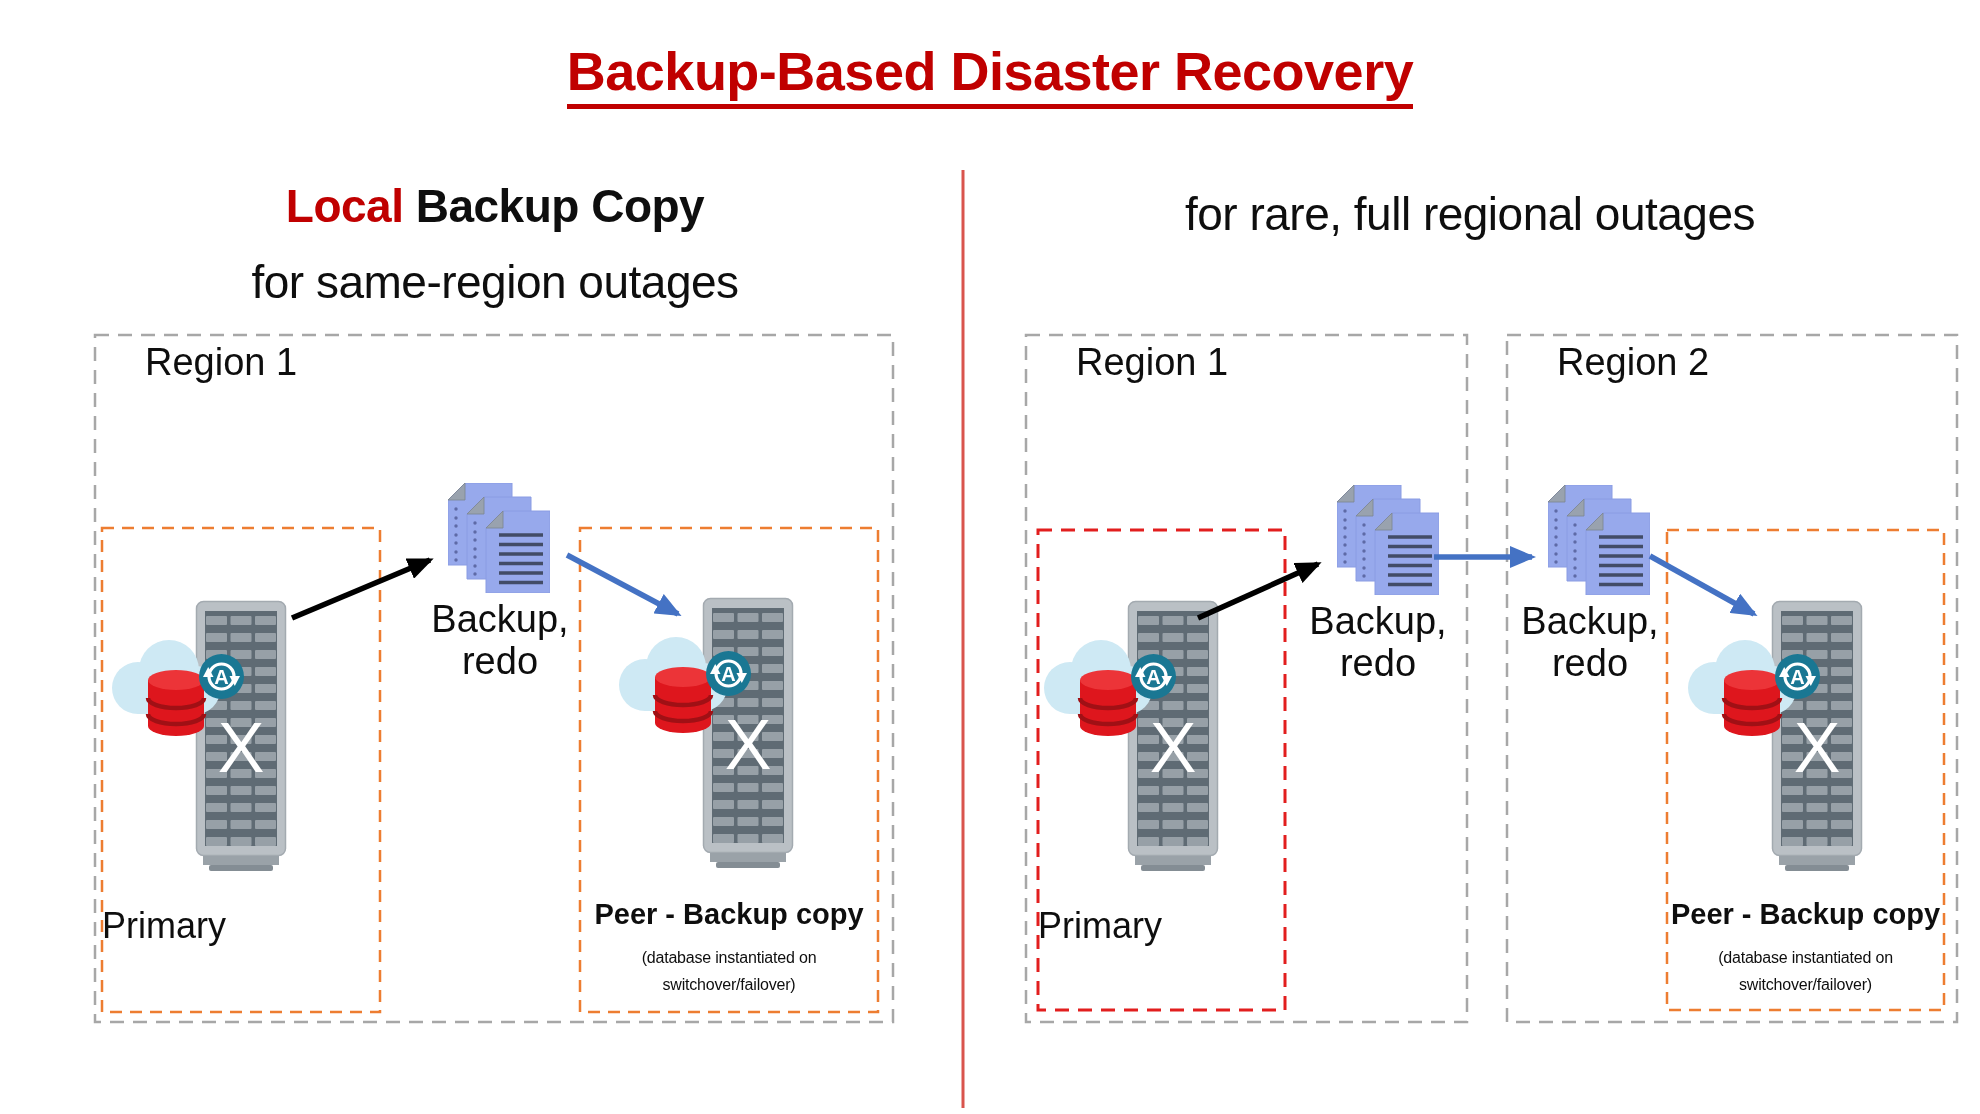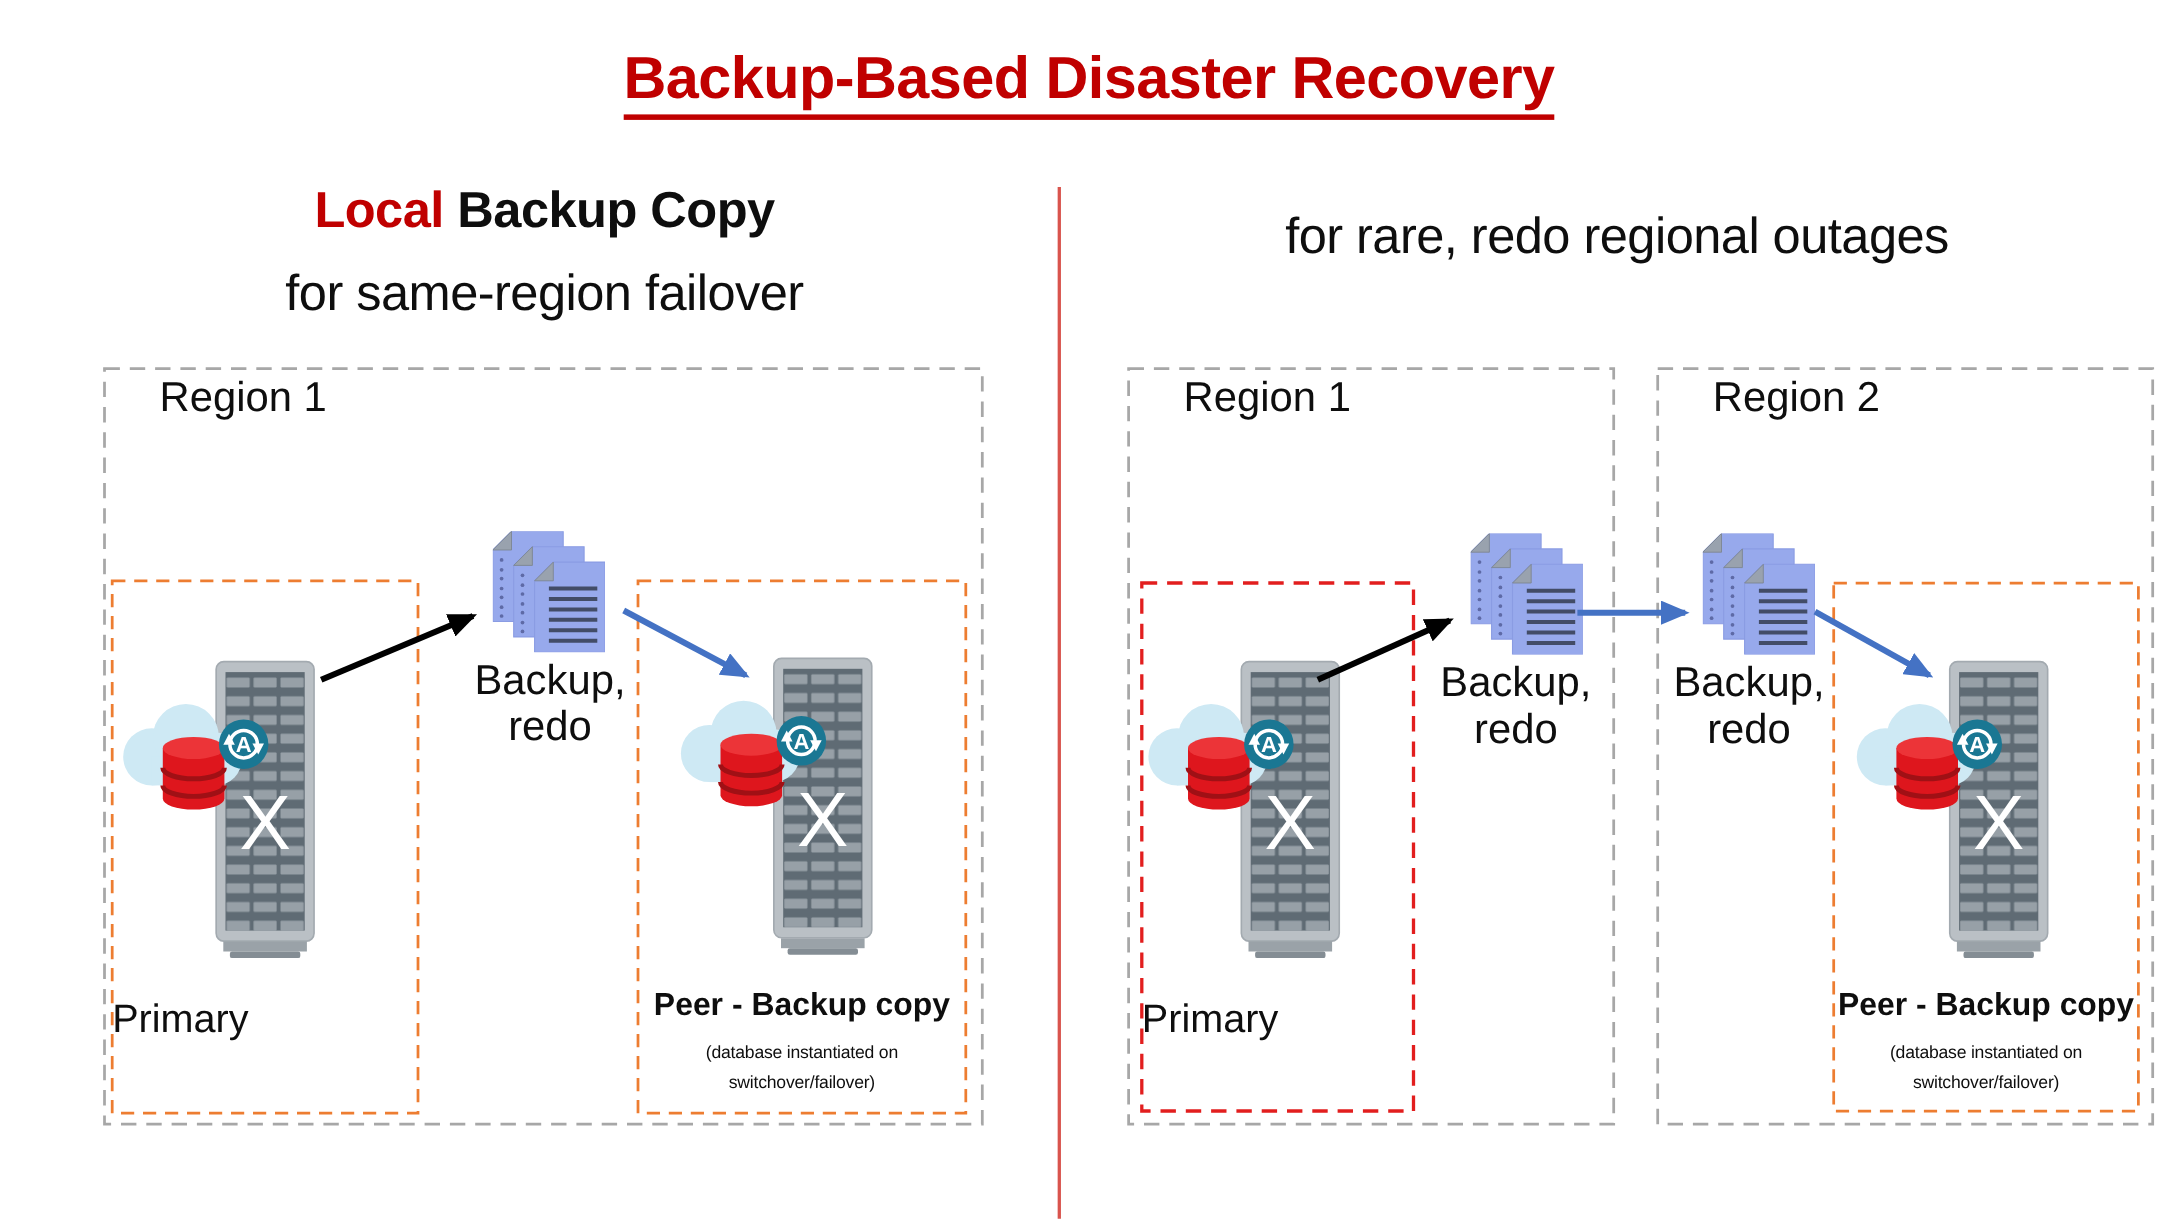--- a/index.html
+++ b/index.html
@@ -63,26 +63,26 @@
     <line x1="567" y1="555" x2="678" y2="614" stroke="#4472C4" stroke-width="5.5" marker-end="url(#mblu)"></line>
     <line x1="1198" y1="618" x2="1318" y2="564" stroke="#000000" stroke-width="5.5" marker-end="url(#mblk)"></line>
     <line x1="1434" y1="557" x2="1532" y2="557" stroke="#4472C4" stroke-width="5.5" marker-end="url(#mblu)"></line>
     <line x1="1650" y1="556" x2="1754" y2="614" stroke="#4472C4" stroke-width="5.5" marker-end="url(#mblu)"></line>
   </svg>
 
   <div class="abs title txt">
     <span class="underline">Backup-Based Disaster Recovery</span>
   </div>
 
-  <div class="abs panel-heading txt" style="left:95px;width:800px;">
+  <div class="abs panel-heading txt" style="left:95px;width:800px;margin-top:16px;">
     <div class="line1"><span class="accent">Local</span> <span>Backup Copy</span></div>
-    <div class="line2">for same-region failover</div>
+    <div class="line2">for same-region outages</div>
   </div>
   <div class="abs panel-heading txt" style="left:1005px;width:930px;">
-    <div class="line2">for rare, redo regional outages</div>
+    <div class="line2">for rare, full regional outages</div>
   </div>
 
   <div class="abs region-label txt" style="left:113px;top:341px;">Region 1</div>
   <div class="abs region-label txt" style="left:1044px;top:341px;">Region 1</div>
   <div class="abs region-label txt" style="left:1525px;top:341px;">Region 2</div>
 
   <div class="abs node" style="left:110px;top:594px;">
     <svg class="srv" width="92" height="272" viewBox="0 0 92 272">
       <defs>
         <pattern id="slots" width="74" height="17" patternUnits="userSpaceOnUse" patternTransform="translate(9,12)">

